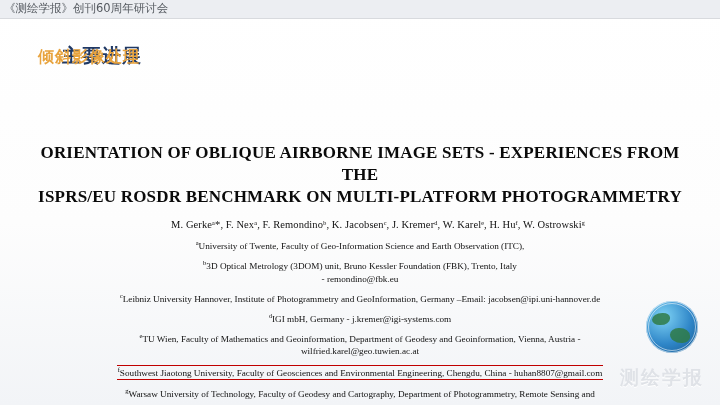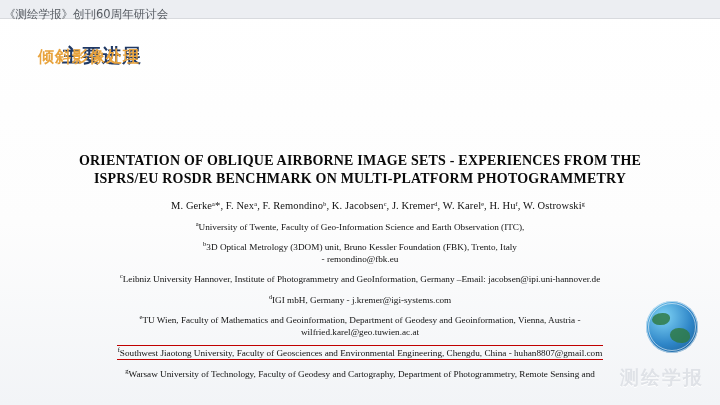--- a/index.html
+++ b/index.html
@@ -22,21 +22,21 @@
   
   .header-band {
     position: absolute;
     top: 0; left: 0; right: 0;
     height: 18px;
     background: #eceef2;
     border-bottom: 1px solid #d8dade;
   }
   .journal-title {
     position: absolute;
-    top: 7px;
+    top: 1px;
     left: 4px;
     font-size: 11.5px;
     color: #555a60;
     letter-spacing: 0px;
     white-space: nowrap;
     font-family: "DejaVu Sans", sans-serif;
   }
   
   .slide-title {
     position: absolute;
@@ -86,26 +86,25 @@
   .paper {
     position: absolute;
     top: 142px;
     left: 0;
     width: 720px;
   }
   .paper-title {
     text-align: center;
     font-family: "Liberation Serif", serif;
     font-weight: bold;
-    font-size: 14px;
+    font-size: 17px;
     color: #0a0a0a;
     line-height: 1.28;
     letter-spacing: 0.2px;
     padding: 0 32px;
-    margin-top: 10px;
   }
   .authors {
     text-align: center;
     font-size: 10.5px;
     color: #111;
     margin-top: 12px;
     letter-spacing: 0.1px;
     margin-left: 36px;
   }
   .affil {

